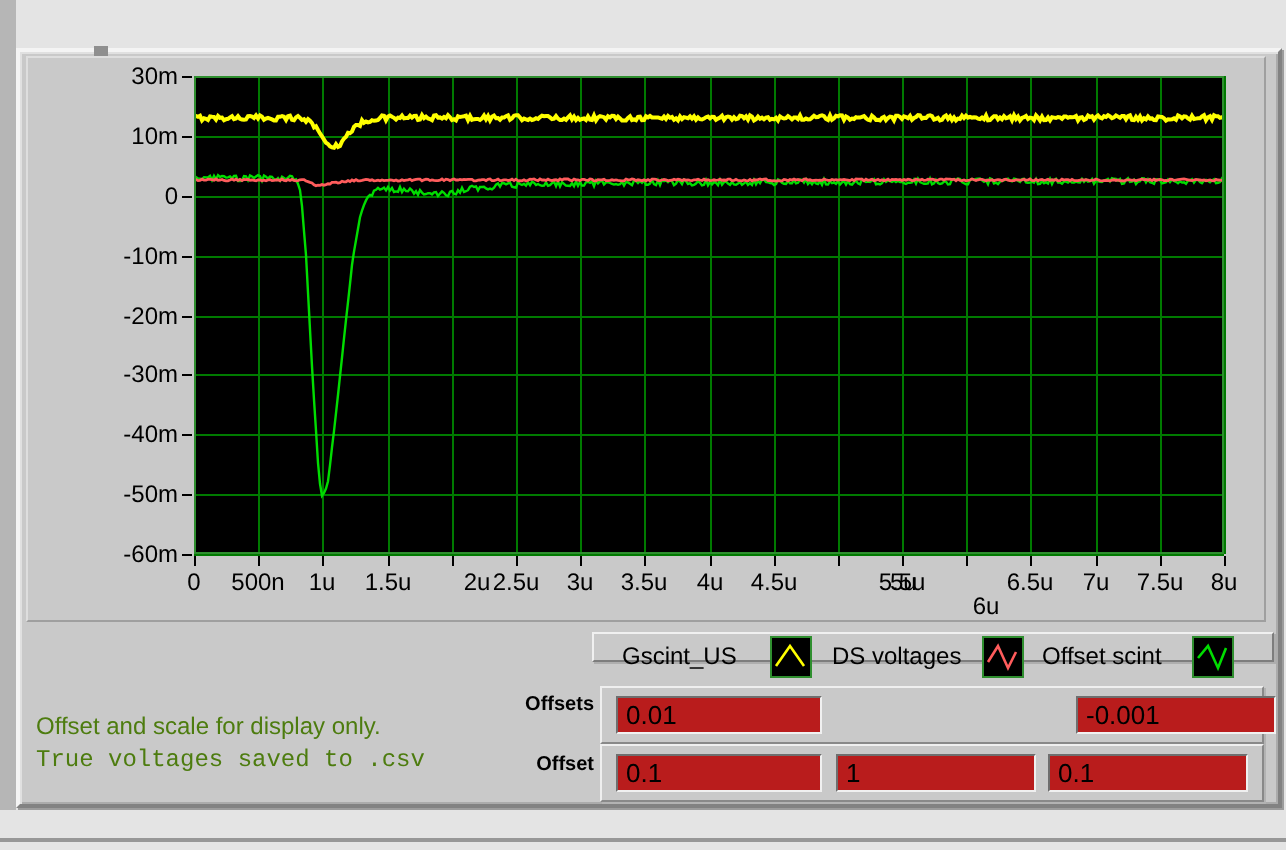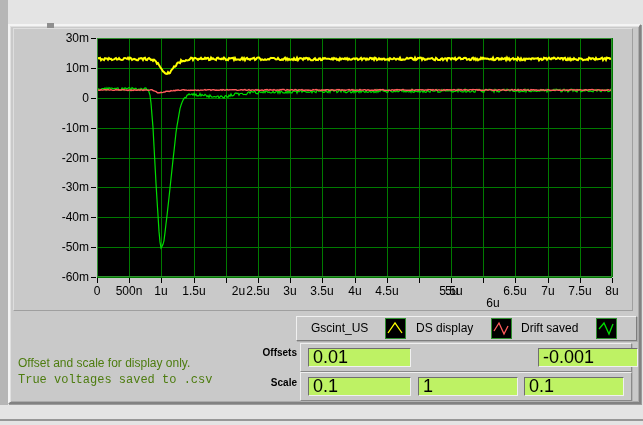--- a/index.html
+++ b/index.html
@@ -19,35 +19,35 @@
   .panel-notch { left:47px; top:23px; width:7px; height:8px; background:#8f8f8f; }
   .graph-panel {
     left:13px; top:28px; width:620px; height:283px; background:#c9c9c9;
     border:1px solid; border-color:#dedede #9f9f9f #9f9f9f #dedede;
   }
   #graph-svg { left:0; top:0; }
   .tick-label { position:absolute; font-size:12px; color:#000; line-height:14px; }
   .ylab { width:40px; text-align:right; }
   .xlab { width:44px; text-align:center; }
   .legendbar {
-    left:296px; top:316px; width:341px; height:25px; background:#c9c9c9;
+    left:296px; top:316px; width:341px; height:15px; background:#c9c9c9;
     border:1px solid; border-color:#f0f0f0 #7d7d7d #7d7d7d #f0f0f0;
     box-shadow:1px 1px 0 #aeaeae;
   }
   .legend-label { position:absolute; top:4px; font-size:12px; color:#000; white-space:nowrap; cursor:default; }
   .legend-icon { position:absolute; top:1px; width:21px; height:21px; }
   .cluster {
     position:absolute; left:300px; width:332px; height:29px; background:#c9c9c9;
     border:1px solid; border-color:#efefef #898989 #898989 #efefef;
     box-shadow:1px 1px 0 #b3b3b3;
   }
   .numbox {
-    position:absolute; top:4px; height:19px; background:#bef264;
+    position:absolute; top:4px; height:19px; background:#b91c1c;
     border:1px solid; border-color:#6f6f6f #f0f0f0 #f0f0f0 #6f6f6f;
-    font-family:"Liberation Sans", sans-serif; font-size:18px; color:#000;
+    font-family:"Liberation Sans", sans-serif; font-size:13px; color:#000;
     padding:0 0 0 4px; outline:none;
   }
   .row-label { position:absolute; left:200px; width:97px; text-align:right;
     font-weight:bold; font-size:10px; color:#000; }
   .note { position:absolute; left:18px; font-size:12px; color:#4d7c0f; white-space:nowrap; }
 </style>
 </head>
 <body>
 
 <div class="abs left-strip"></div>
@@ -154,38 +154,38 @@
     <div class="tick-label xlab" style="left: 558px; top: 284px;">7.5u</div>
     <div class="tick-label xlab" style="left: 590px; top: 284px;">8u</div>
   </div>
 
 <div class="abs legendbar" id="legend-bar">
     <div class="legend-label" style="left: 14px;">Gscint_US</div>
     <svg class="legend-icon" viewBox="0 0 21 21" width="21" height="21" style="left: 88px;">
       <rect x="0.5" y="0.5" width="20" height="20" fill="#000" stroke="#2f8f2f"></rect>
       <polyline points="3,15 10,5 17,15" fill="none" stroke="#ffff00" stroke-width="1.3"></polyline>
     </svg>
-    <div class="legend-label" style="left: 119px;">DS display</div>
+    <div class="legend-label" style="left: 119px;">DS voltages</div>
     <svg class="legend-icon" viewBox="0 0 21 21" width="21" height="21" style="left: 194px;">
       <rect x="0.5" y="0.5" width="20" height="20" fill="#000" stroke="#2f8f2f"></rect>
       <polyline points="3,13 8,5 13,16 17,8" fill="none" stroke="#ff5c5c" stroke-width="1.3"></polyline>
     </svg>
-    <div class="legend-label" style="left: 224px;">Drift saved</div>
+    <div class="legend-label" style="left: 224px;">Offset scint</div>
     <svg class="legend-icon" viewBox="0 0 21 21" width="21" height="21" style="left: 299px;">
       <rect x="0.5" y="0.5" width="20" height="20" fill="#000" stroke="#2f8f2f"></rect>
       <polyline points="3,11 8,5 13,16 17,6" fill="none" stroke="#00dd00" stroke-width="1.3"></polyline>
     </svg>
   </div>
 
 <div class="note" style="top:356px;">Offset and scale for display only.</div>
 <div class="note" style="top:373px;font-family:Liberation Mono, monospace;">True voltages saved to .csv</div>
 
 <div class="row-label" style="top:347px;">Offsets</div>
 <div class="cluster" style="top:343px;" id="offsets-cluster">
     <input type="text" class="numbox" value="0.01" style="left: 7px; width: 103px;">
     <input type="text" class="numbox" value="-0.001" style="left: 223px; width: 100px; margin-left: 14px;">
   </div>
-<div class="row-label" style="top:377px;">Scale</div>
+<div class="row-label" style="top:377px;">Offset</div>
 <div class="cluster" style="top:372px;" id="scale-cluster">
     <input type="text" class="numbox" value="0.1" style="left: 7px; width: 103px;">
     <input type="text" class="numbox" value="1" style="left: 117px; width: 100px;">
     <input type="text" class="numbox" value="0.1" style="left: 223px; width: 100px;">
   </div>
 
 </body></html>

